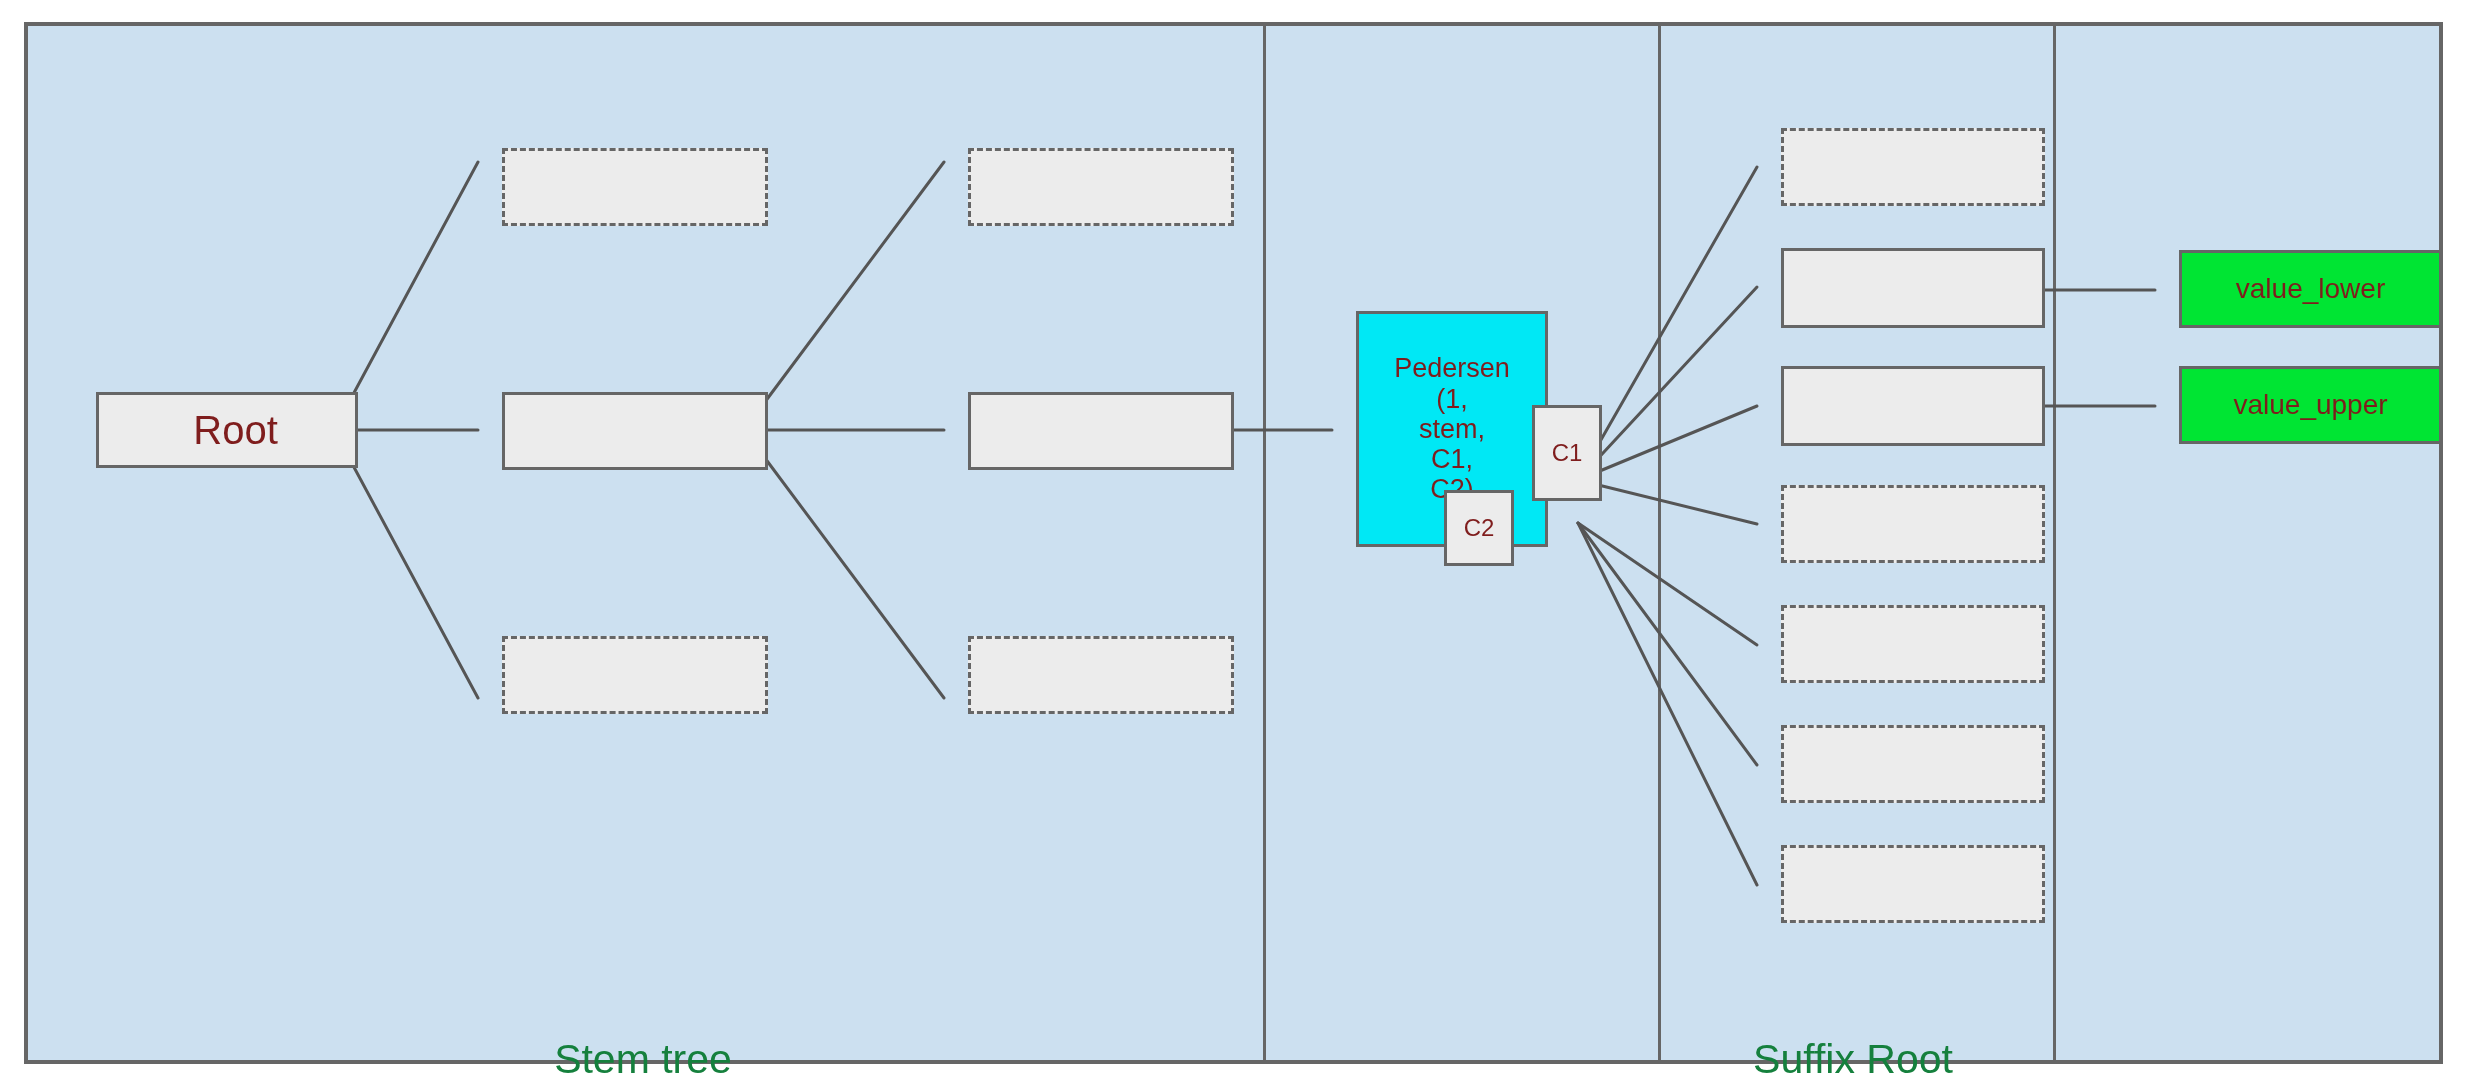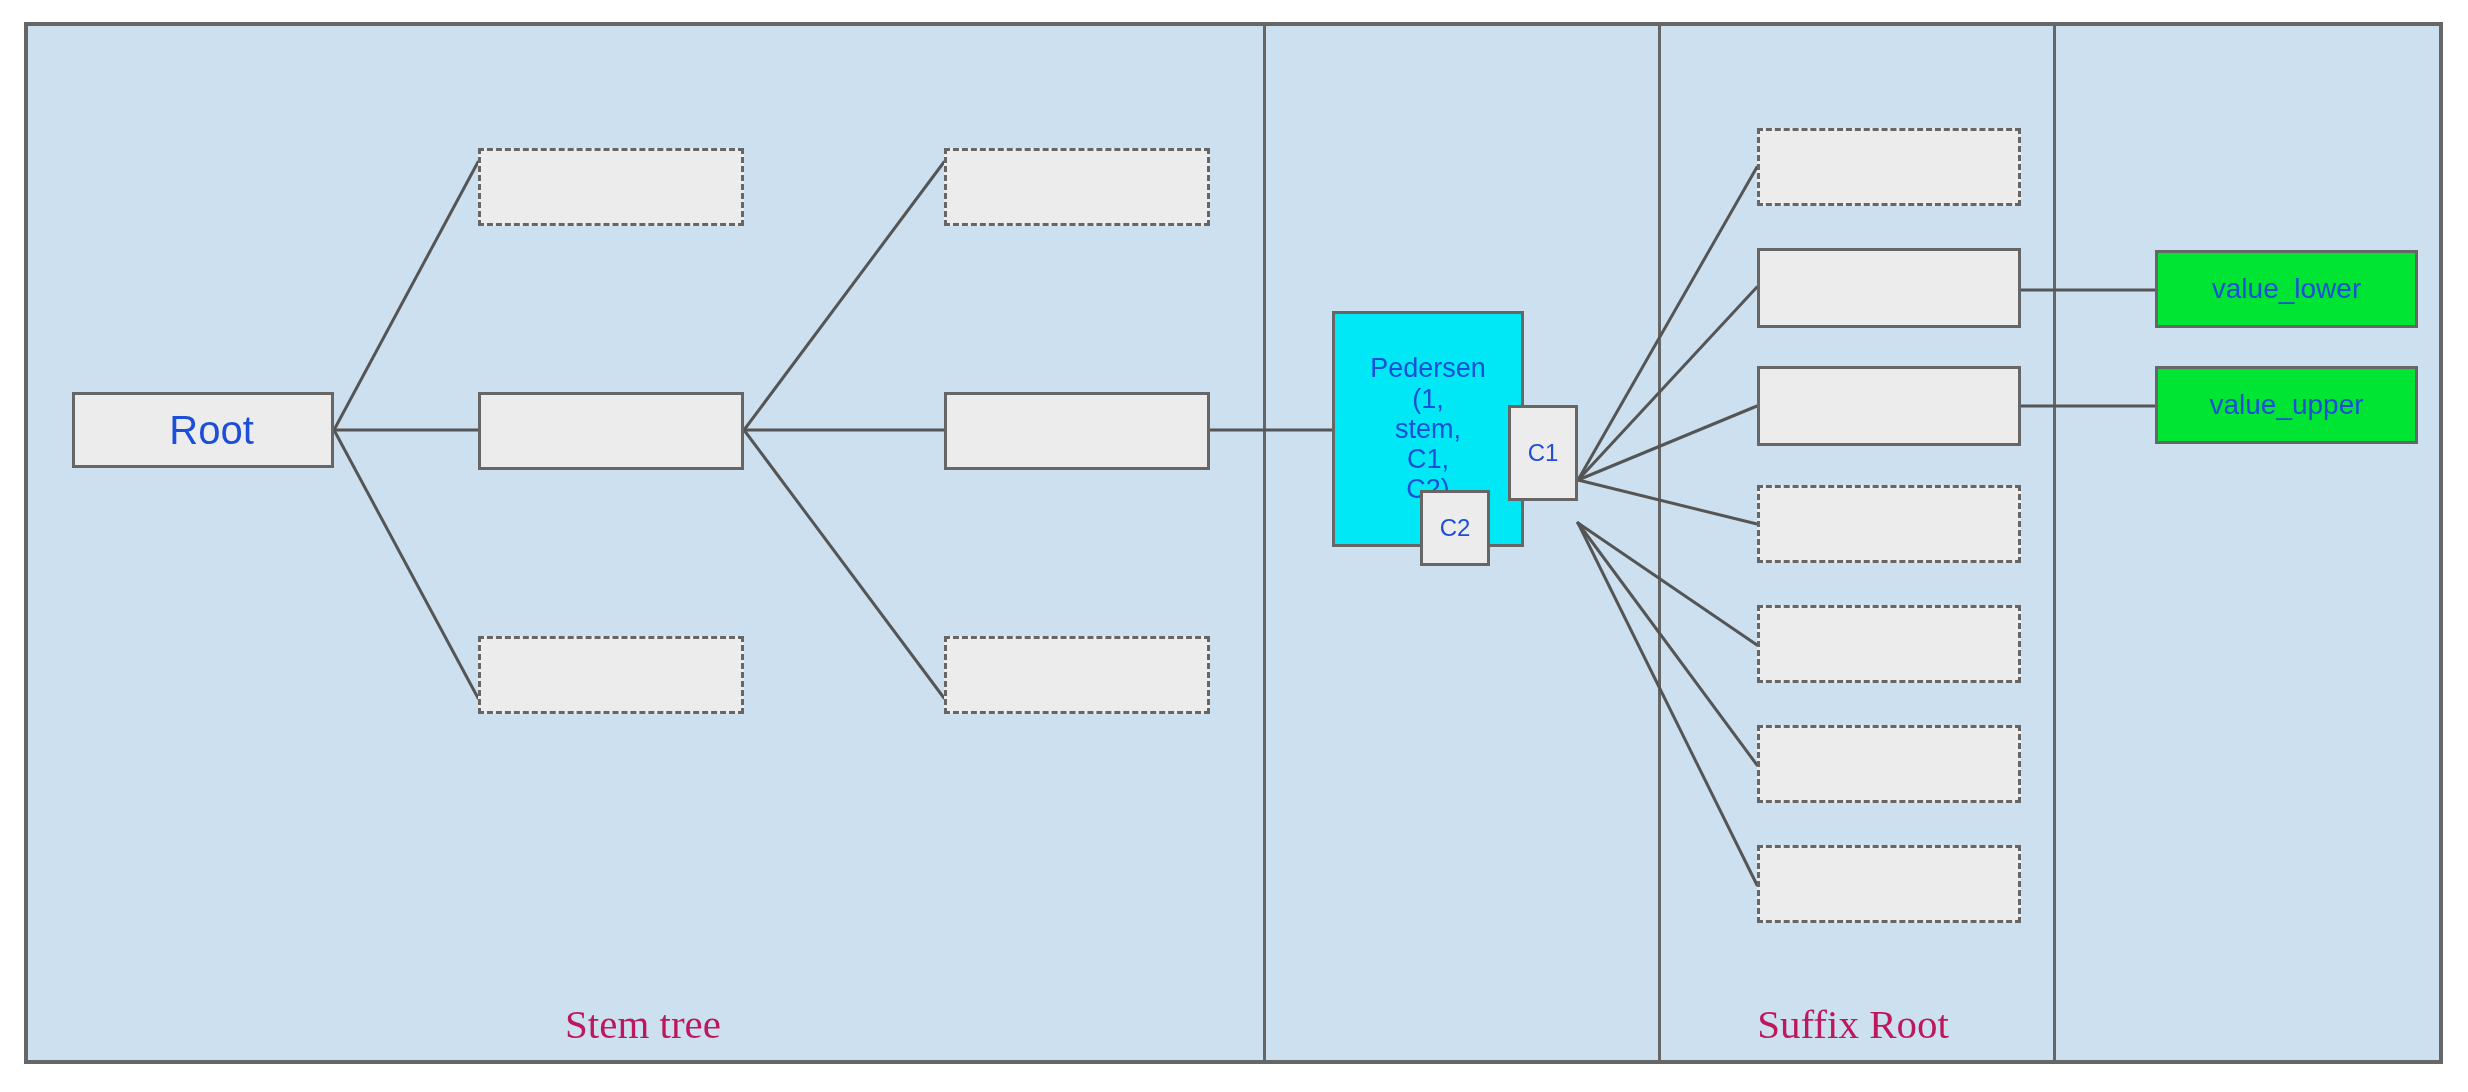--- a/index.html
+++ b/index.html
@@ -31,47 +31,49 @@
     position: absolute;
     top: 0;
     width: 3px;
     height: 100%;
     background: #666666;
   }
   
   .section-label {
     position: absolute;
     text-align: center;
-    color: #be185d;
+    color: #15803d;
     font-size: 41px;
-    font-family: Liberation Serif, serif;
+    font-family: Liberation Sans, sans-serif;
     white-space: nowrap;
+    margin-top: 36px;
   }
   
   #edges {
     position: absolute;
     left: 0;
     top: 0;
     width: 2468px;
     height: 1092px;
     pointer-events: none;
   }
   
   .node {
     position: absolute;
     box-sizing: border-box;
     background: #ececec;
     border: 3px solid #666666;
     display: flex;
     align-items: center;
     justify-content: center;
-    color: #1d4ed8;
+    color: #7f1d1d;
     font-family: "Liberation Sans", sans-serif;
     line-height: 1.12;
     text-align: center;
+    margin-left: 24px;
   }
   .node.dashed { border-style: dashed; }
   .node.root { font-size: 40px; }
   .node.pedersen {
     background: #00e5ee;
     background: #00e8f5;
     font-size: 27px;
     flex-direction: column;
   }
   .node.commit { font-size: 24px; }

